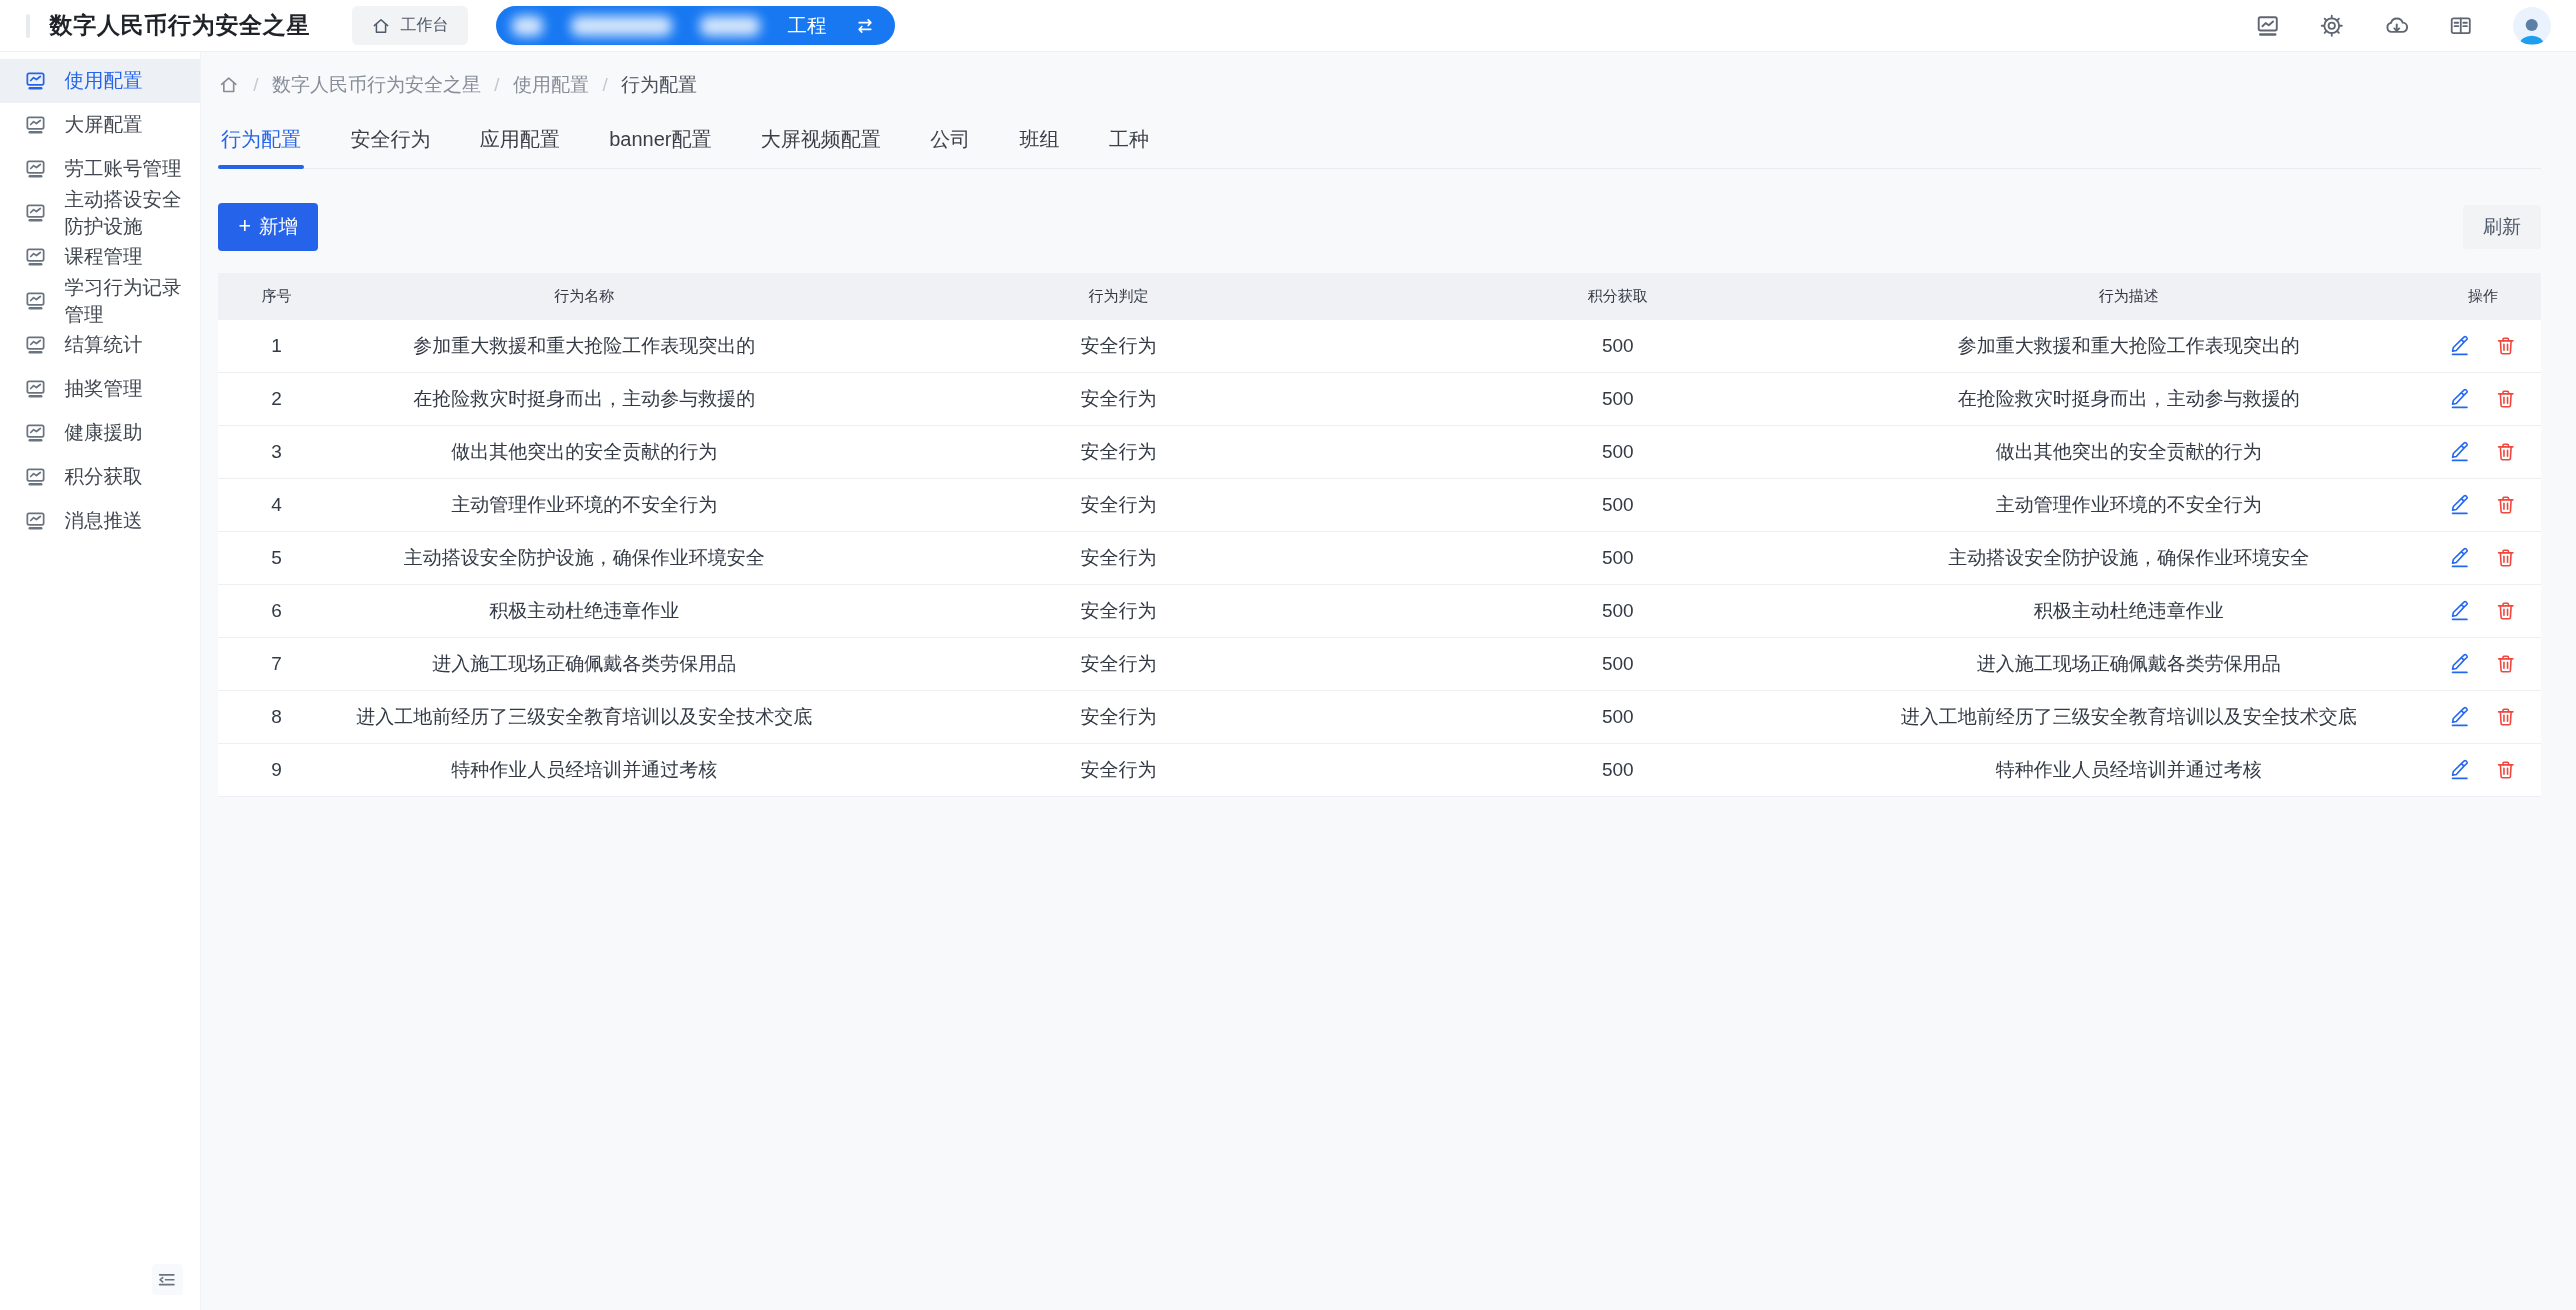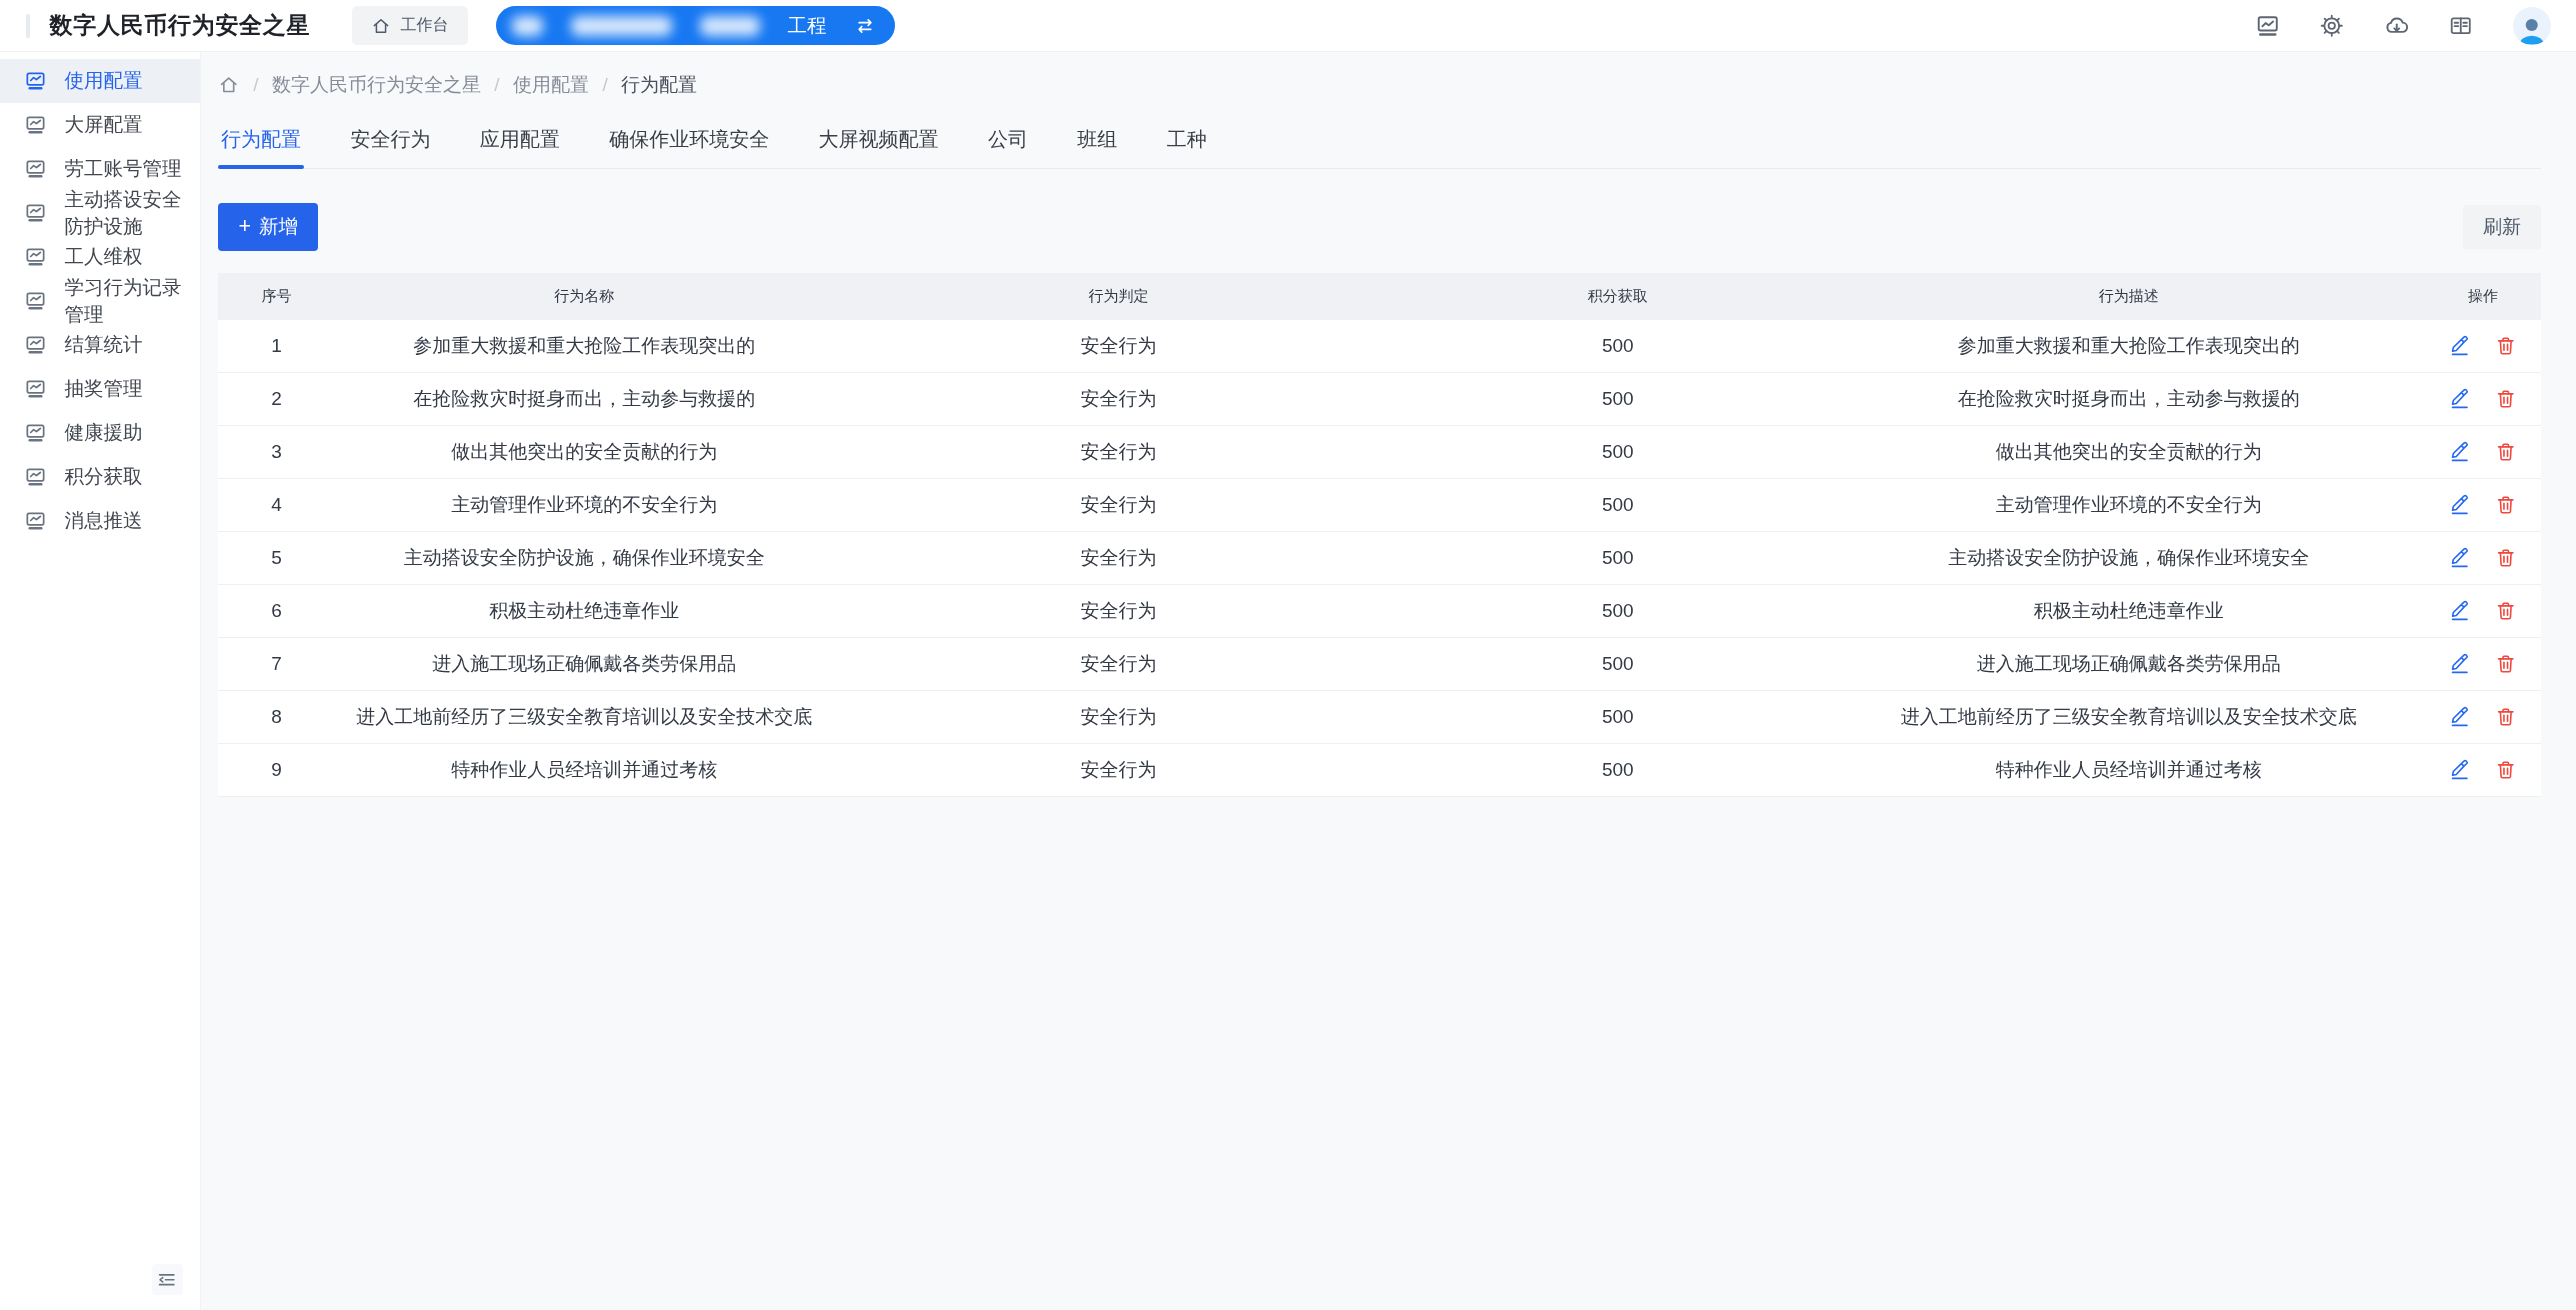--- a/index.html
+++ b/index.html
@@ -192,21 +192,21 @@
         <span>主动搭设安全防护设施</span>
       </div>
       <div class="side-item">
         <span class="side-icon">
           <svg viewBox="0 0 24 24" fill="none" stroke-width="1.8" stroke-linecap="round" stroke-linejoin="round">
             <rect x="3.5" y="4.5" width="17" height="12" rx="1.8"></rect>
             <polyline points="7 12 10 9 13 11 17 7.8"></polyline>
             <line x1="6" y1="20" x2="18" y2="20" stroke-width="2.6"></line>
           </svg>
         </span>
-        <span>工人维权</span>
+        <span>课程管理</span>
       </div>
       <div class="side-item">
         <span class="side-icon">
           <svg viewBox="0 0 24 24" fill="none" stroke-width="1.8" stroke-linecap="round" stroke-linejoin="round">
             <rect x="3.5" y="4.5" width="17" height="12" rx="1.8"></rect>
             <polyline points="7 12 10 9 13 11 17 7.8"></polyline>
             <line x1="6" y1="20" x2="18" y2="20" stroke-width="2.6"></line>
           </svg>
         </span>
         <span>学习行为记录管理</span>
@@ -288,21 +288,21 @@
         <span class="bc-item">使用配置</span>
         <span class="bc-sep">/</span>
         <span class="bc-item last">行为配置</span>
       </span>
   </div>
 
   <div class="tabs">
       <div class="tab active">行为配置</div>
       <div class="tab">安全行为</div>
       <div class="tab">应用配置</div>
-      <div class="tab">确保作业环境安全</div>
+      <div class="tab">banner配置</div>
       <div class="tab">大屏视频配置</div>
       <div class="tab">公司</div>
       <div class="tab">班组</div>
       <div class="tab">工种</div>
     </div>
 
   <div class="toolbar">
     <button class="add-btn">
       <span class="plus">+</span>
       <span>新增</span>

